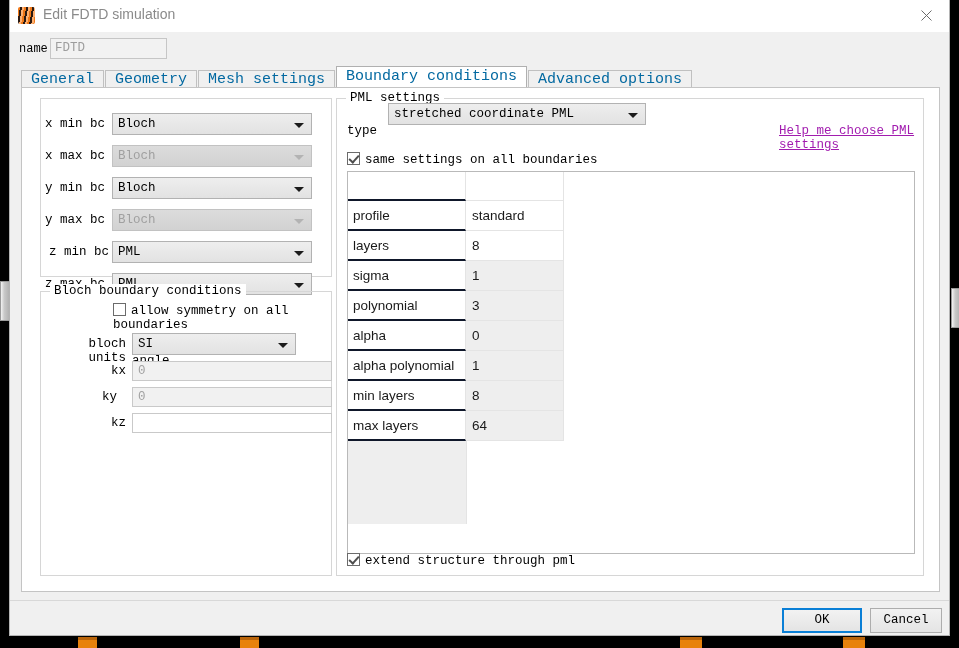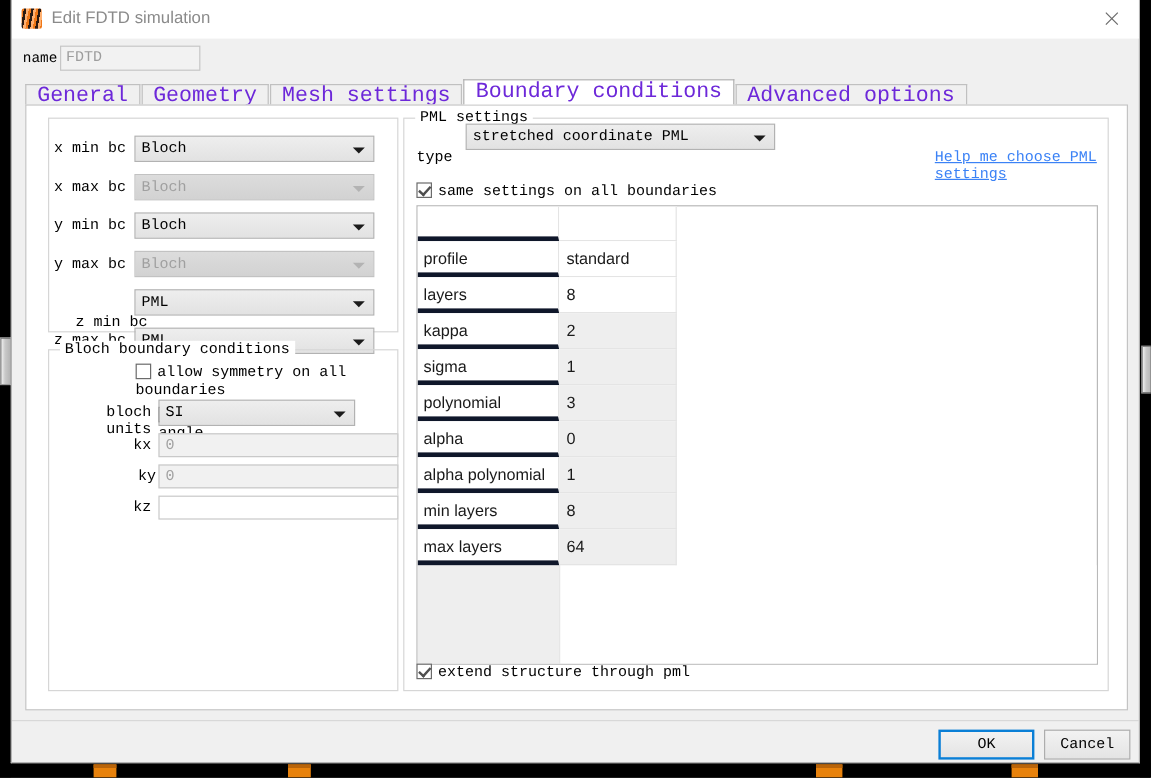--- a/index.html
+++ b/index.html
@@ -85,22 +85,22 @@
   .tabstrip {
     position: absolute; left: 11px; top: 67px;
     height: 20px;
     display: flex;
     align-items: flex-end;
   }
   .tab {
     height: 18px;
     line-height: 18px;
     padding: 0 9px;
-    font-size: 18px;
-    color: #6d28d9;
+    font-size: 15px;
+    color: #0369a1;
     background: #f0f0f0;
     border: 1px solid #c0c0c0;
     border-bottom: none;
     margin-right: 1px;
     box-sizing: border-box;
     position: relative;
     top: 1px;
     text-align: right;
   }
   .tab.active {
@@ -208,21 +208,21 @@
     border: solid #4e4e4e;
     border-width: 0 2px 2px 0;
     transform: rotate(42deg);
   }
   .chk .lbl { vertical-align: middle; }
 
   
   .help-link {
     position: absolute;
     font-size: 12.5px;
-    color: #3b82f6;
+    color: #a21caf;
     text-decoration: underline;
   }
 
   
   .pml-table {
     position: absolute;
     border: 1px solid #b9b9b9;
     box-sizing: border-box;
     background: #ffffff;
     overflow: hidden;
@@ -234,21 +234,21 @@
   }
   .pml-row .c1 {
     width: 118px;
     box-sizing: border-box;
     padding-left: 5px;
     line-height: 30px;
     font-family: "Liberation Sans", sans-serif;
     font-size: 13.5px;
     color: #1a1a1a;
     border-right: 1px solid #e4e4e4;
-    border-bottom: 4px solid #0f172a;
+    border-bottom: 2px solid #0f172a;
     background: #ffffff;
   }
   .pml-row .c2 {
     width: 98px;
     box-sizing: border-box;
     padding-left: 6px;
     line-height: 30px;
     font-family: "Liberation Sans", sans-serif;
     font-size: 13.5px;
     color: #1a1a1a;
@@ -349,21 +349,21 @@
           <span>Bloch</span>
           <span class="arrow"></span>
         </div>
 
         <div class="row-label" style="left:4px;top:114px;width:60px;">y max bc</div>
         <div class="combo disabled" style="left:71px;top:110px;width:200px;">
           <span>Bloch</span>
           <span class="arrow"></span>
         </div>
 
-        <div class="row-label" style="left:22px;top:146px;width:60px;margin-top:17px;">z min bc</div>
+        <div class="row-label" style="left:8px;top:146px;width:60px;">z min bc</div>
         <div class="combo" style="left:71px;top:142px;width:200px;">
           <span>PML</span>
           <span class="arrow"></span>
         </div>
 
         <div class="row-label" style="left:4px;top:178px;width:60px;">z max bc</div>
         <div class="combo" style="left:71px;top:174px;width:200px;">
           <span>PML</span>
           <span class="arrow"></span>
         </div>
@@ -382,21 +382,21 @@
 
         <div class="row-label" style="left:10px;top:45px;width:75px;">bloch units</div>
         <div class="combo" style="left:91px;top:41px;width:164px;">
           <span>SI</span>
           <span class="arrow"></span>
         </div>
 
         <div class="row-label" style="left:10px;top:72px;width:75px;">kx</div>
         <div class="tinput disabled" style="left:91px;top:69px;width:200px;">0</div>
 
-        <div class="row-label" style="left:14px;top:98px;width:75px;">ky</div>
+        <div class="row-label" style="left:1px;top:98px;width:75px;">ky</div>
         <div class="tinput disabled" style="left:91px;top:95px;width:200px;">0</div>
 
         <div class="row-label" style="left:10px;top:124px;width:75px;">kz</div>
         <div class="tinput" style="left:91px;top:121px;width:200px;"></div>
       </div>
 
       <div class="groupbox" style="left:314px;top:10px;width:588px;height:478px;">
         <div class="group-title">PML settings</div>
 
         <div class="row-label" style="left:10px;top:25px;width:34px;text-align:left;">type</div>
@@ -419,24 +419,20 @@
 
           <div class="pml-row plain">
             <div class="c1">profile</div>
             <div class="c2">standard</div>
           </div>
           <div class="pml-row plain">
             <div class="c1">layers</div>
             <div class="c2">8</div>
           </div>
           <div class="pml-row alt">
-            <div class="c1">kappa</div>
-            <div class="c2">2</div>
-          </div>
-          <div class="pml-row alt">
             <div class="c1">sigma</div>
             <div class="c2">1</div>
           </div>
           <div class="pml-row alt">
             <div class="c1">polynomial</div>
             <div class="c2">3</div>
           </div>
           <div class="pml-row alt">
             <div class="c1">alpha</div>
             <div class="c2">0</div>

